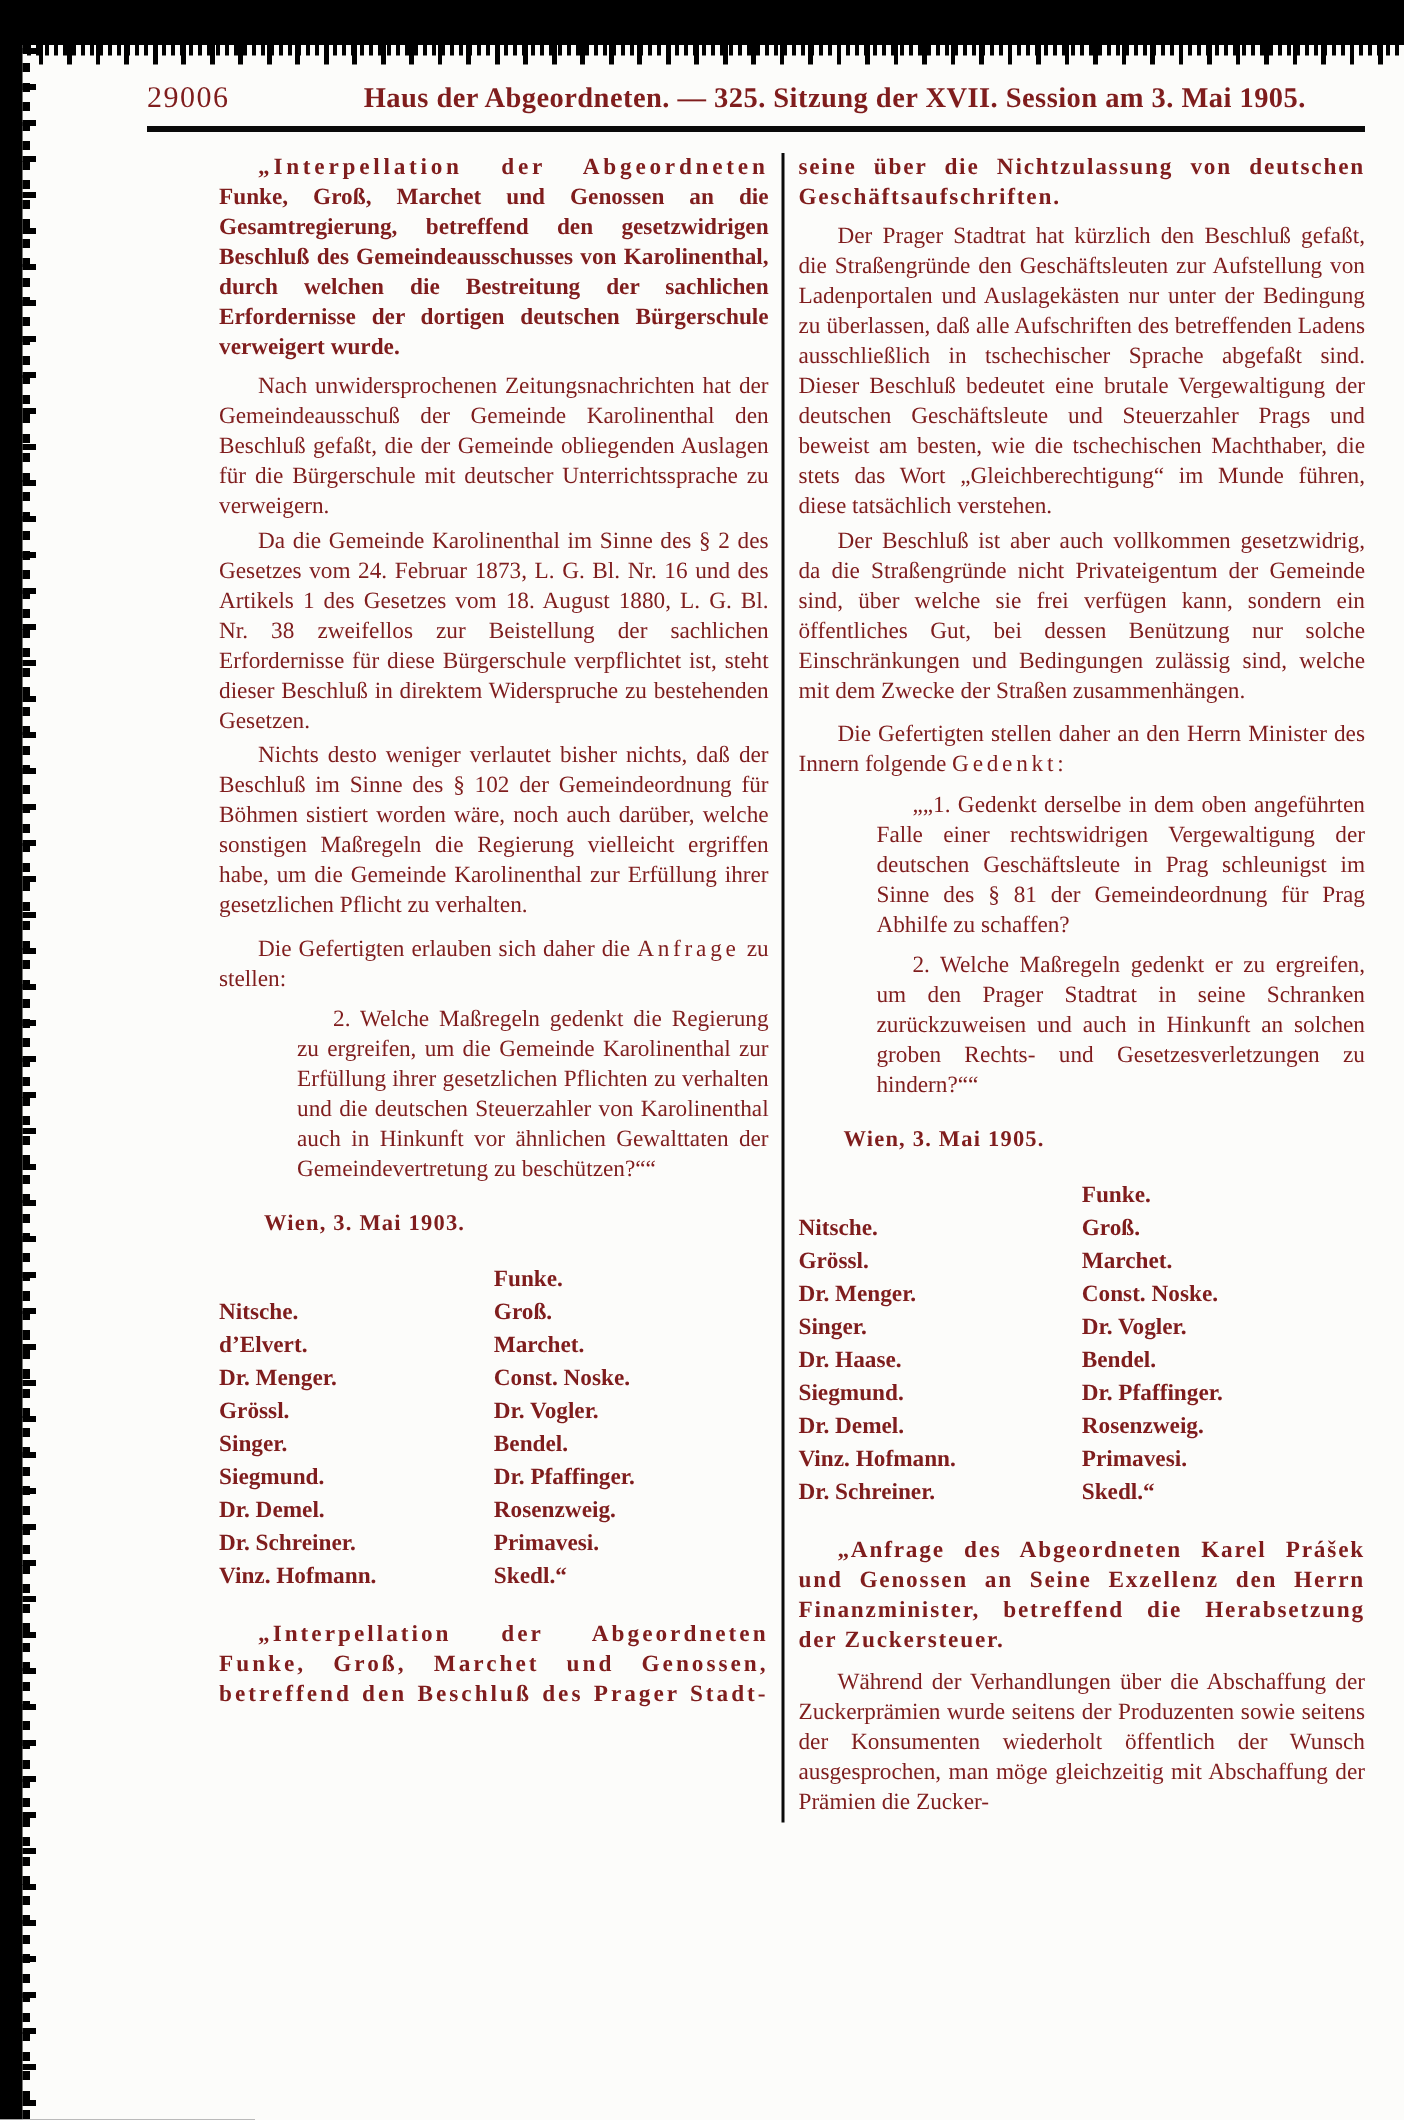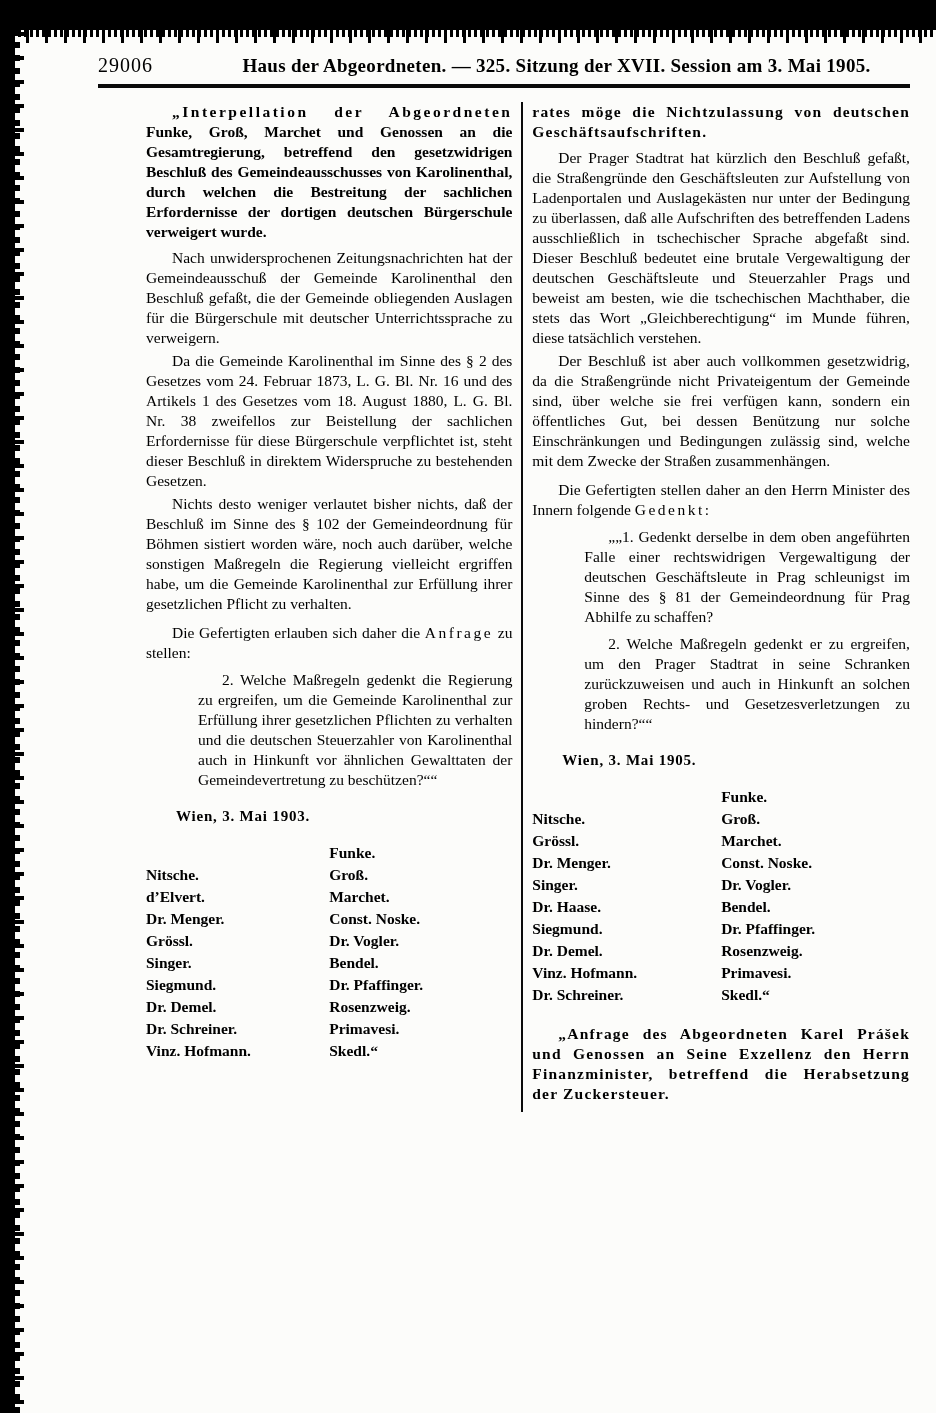--- a/index.html
+++ b/index.html
@@ -3,21 +3,21 @@
 <meta charset="utf-8">
 <style>
   html,body{margin:0;padding:0;background:#888;}
   .page{
     position:relative;
     width:936px;height:1413px;
     margin:0 auto;
     background:#fcfcfa;
     overflow:hidden;
     font-family:"Liberation Serif","DejaVu Serif",serif;
-    color:#000000;
+    color:#7f1d1d;
   }
   
   .edge-top{position:absolute;top:0;left:0;width:100%;height:30px;background:#000;z-index:6;}
   .edge-top::after{
     content:"";position:absolute;top:100%;left:0;width:100%;height:15px;
     background:
       repeating-linear-gradient(90deg,#000 0 3px,transparent 3px 6px) top left/100% 7px no-repeat,
       repeating-linear-gradient(90deg,transparent 0 7px,#000 7px 10px,transparent 10px 19px) top left/100% 13px no-repeat;
   }
   .edge-left{position:absolute;top:0;left:0;width:15px;height:1413px;background:#000;z-index:5;}
@@ -104,26 +104,27 @@
               <div>Const. Noske.</div>
               <div>Dr. Vogler.</div>
               <div>Bendel.</div>
               <div>Dr. Pfaffinger.</div>
               <div>Rosenzweig.</div>
               <div>Primavesi.</div>
               <div>Skedl.“</div>
             </div>
         </div>
 
+        <p class="p-head p-head-bottom">„Interpellation der Abgeordneten Funke, Groß, Marchet und Genossen, betreffend den Beschluß des Prager Stadt-</p>
       </div>
 
       <div class="divider"></div>
 
       <div class="col col-right">
-        <p class="p-head p-head-cont">rates möge die Nichtzulassung von deutschen Geschäftsaufschriften.</p>
+        <p class="p-head p-head-cont">seine über die Nichtzulassung von deutschen Geschäftsaufschriften.</p>
 
         <p>Der Prager Stadtrat hat kürzlich den Beschluß gefaßt, die Straßengründe den Geschäftsleuten zur Aufstellung von Ladenportalen und Auslagekästen nur unter der Bedingung zu überlassen, daß alle Aufschriften des betreffenden Ladens ausschließlich in tschechischer Sprache abgefaßt sind. Dieser Beschluß bedeutet eine brutale Vergewaltigung der deutschen Geschäftsleute und Steuerzahler Prags und beweist am besten, wie die tschechischen Machthaber, die stets das Wort „Gleichberechtigung“ im Munde führen, diese tatsächlich verstehen.</p>
         <p>Der Beschluß ist aber auch vollkommen gesetzwidrig, da die Straßengründe nicht Privateigentum der Gemeinde sind, über welche sie frei verfügen kann, sondern ein öffentliches Gut, bei dessen Benützung nur solche Einschränkungen und Bedingungen zulässig sind, welche mit dem Zwecke der Straßen zusammenhängen.</p>
 
         <p class="p-ask"><span>Die Gefertigten stellen daher an den Herrn Minister des Innern folgende </span><span class="emph">Gedenkt</span><span>:</span></p>
 
         <p class="p-quote">„„1. Gedenkt derselbe in dem oben angeführten Falle einer rechtswidrigen Vergewaltigung der deutschen Geschäftsleute in Prag schleunigst im Sinne des § 81 der Gemeindeordnung für Prag Abhilfe zu schaffen?</p>
         <p class="p-quote">2. Welche Maßregeln gedenkt er zu ergreifen, um den Prager Stadtrat in seine Schranken zurückzuweisen und auch in Hinkunft an solchen groben Rechts- und Gesetzesverletzungen zu hindern?““</p>
 
         <p class="date">Wien, 3. Mai 1905.</p>
@@ -148,17 +149,18 @@
               <div>Dr. Vogler.</div>
               <div>Bendel.</div>
               <div>Dr. Pfaffinger.</div>
               <div>Rosenzweig.</div>
               <div>Primavesi.</div>
               <div>Skedl.“</div>
             </div>
         </div>
 
         <p class="p-head p-head-anfrage">„Anfrage des Abgeordneten Karel Prášek und Genossen an Seine Exzellenz den Herrn Finanzminister, betreffend die Herabsetzung der Zuckersteuer.</p>
+        <p>Während der Verhandlungen über die Abschaffung der Zuckerprämien wurde seitens der Produzenten sowie seitens der Konsumenten wiederholt öffentlich der Wunsch ausgesprochen, man möge gleichzeitig mit Abschaffung der Prämien die Zucker-</p>
       </div>
 
     </div>
   </div>
 </div>
 
 </body></html>

